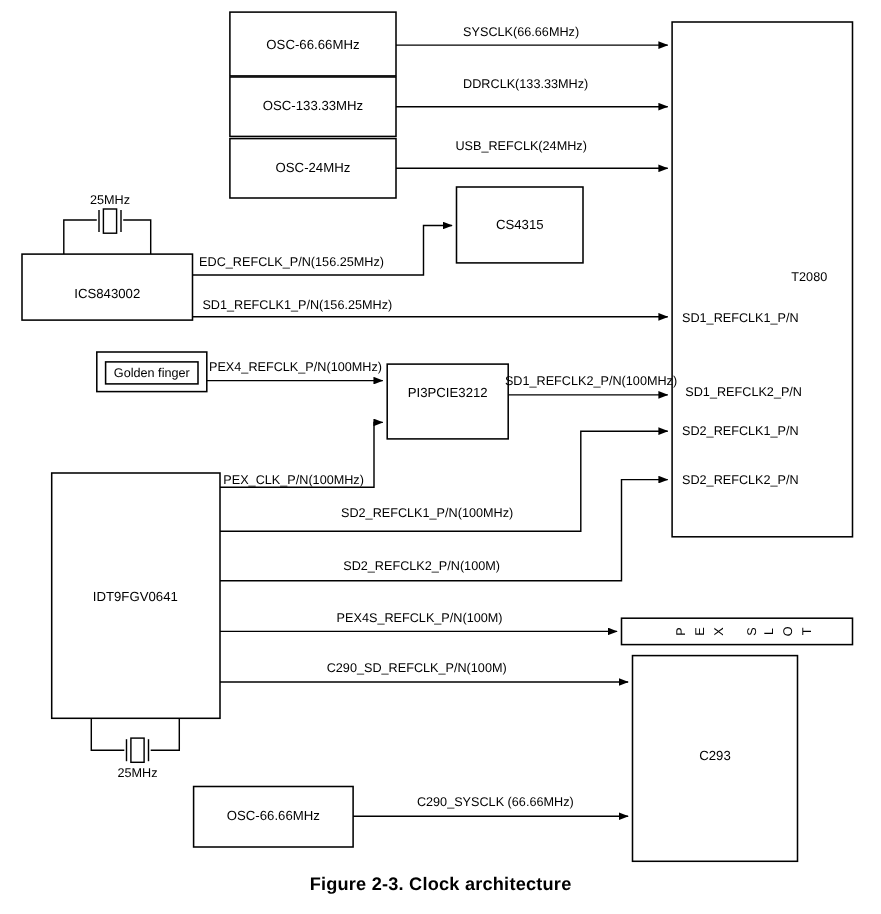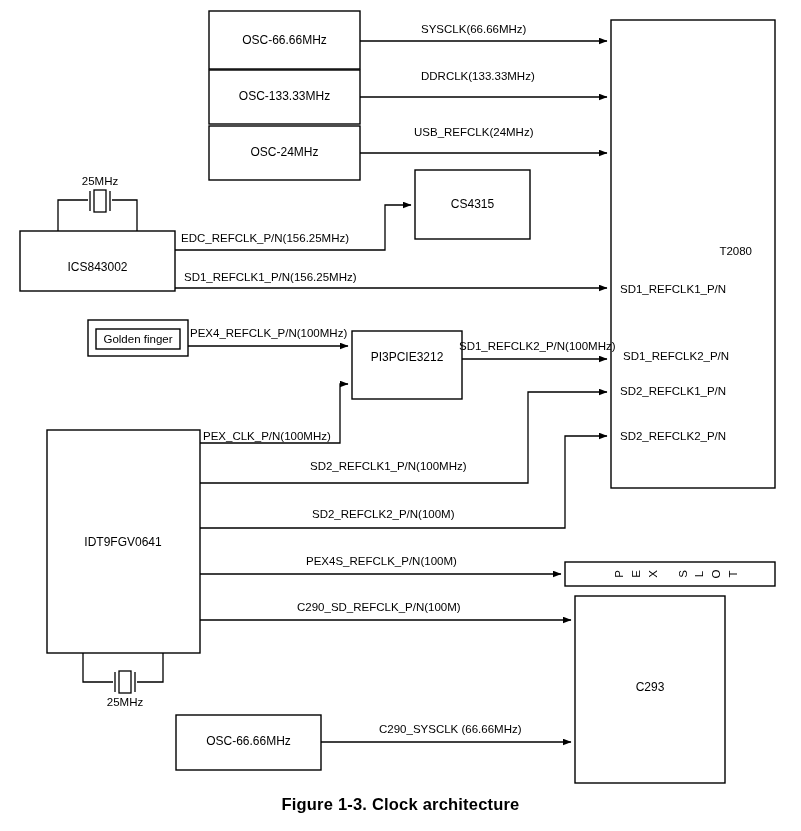--- a/index.html
+++ b/index.html
@@ -244,15 +244,15 @@
       <text class="wire-label" x="297" y="611">C290_SD_REFCLK_P/N(100M)</text>
     </g>
 
     <g>
       <path class="wire" d="M321,742 L571,742" marker-end="url(#arrowhead)"></path>
       <text class="wire-label" x="379" y="733">C290_SYSCLK (66.66MHz)</text>
     </g>
 
   </svg>
 
-  <div class="caption">Figure 1-3. Clock architecture</div>
+  <div class="caption">Figure 2-3. Clock architecture</div>
 
 </div>
 
 </body></html>

